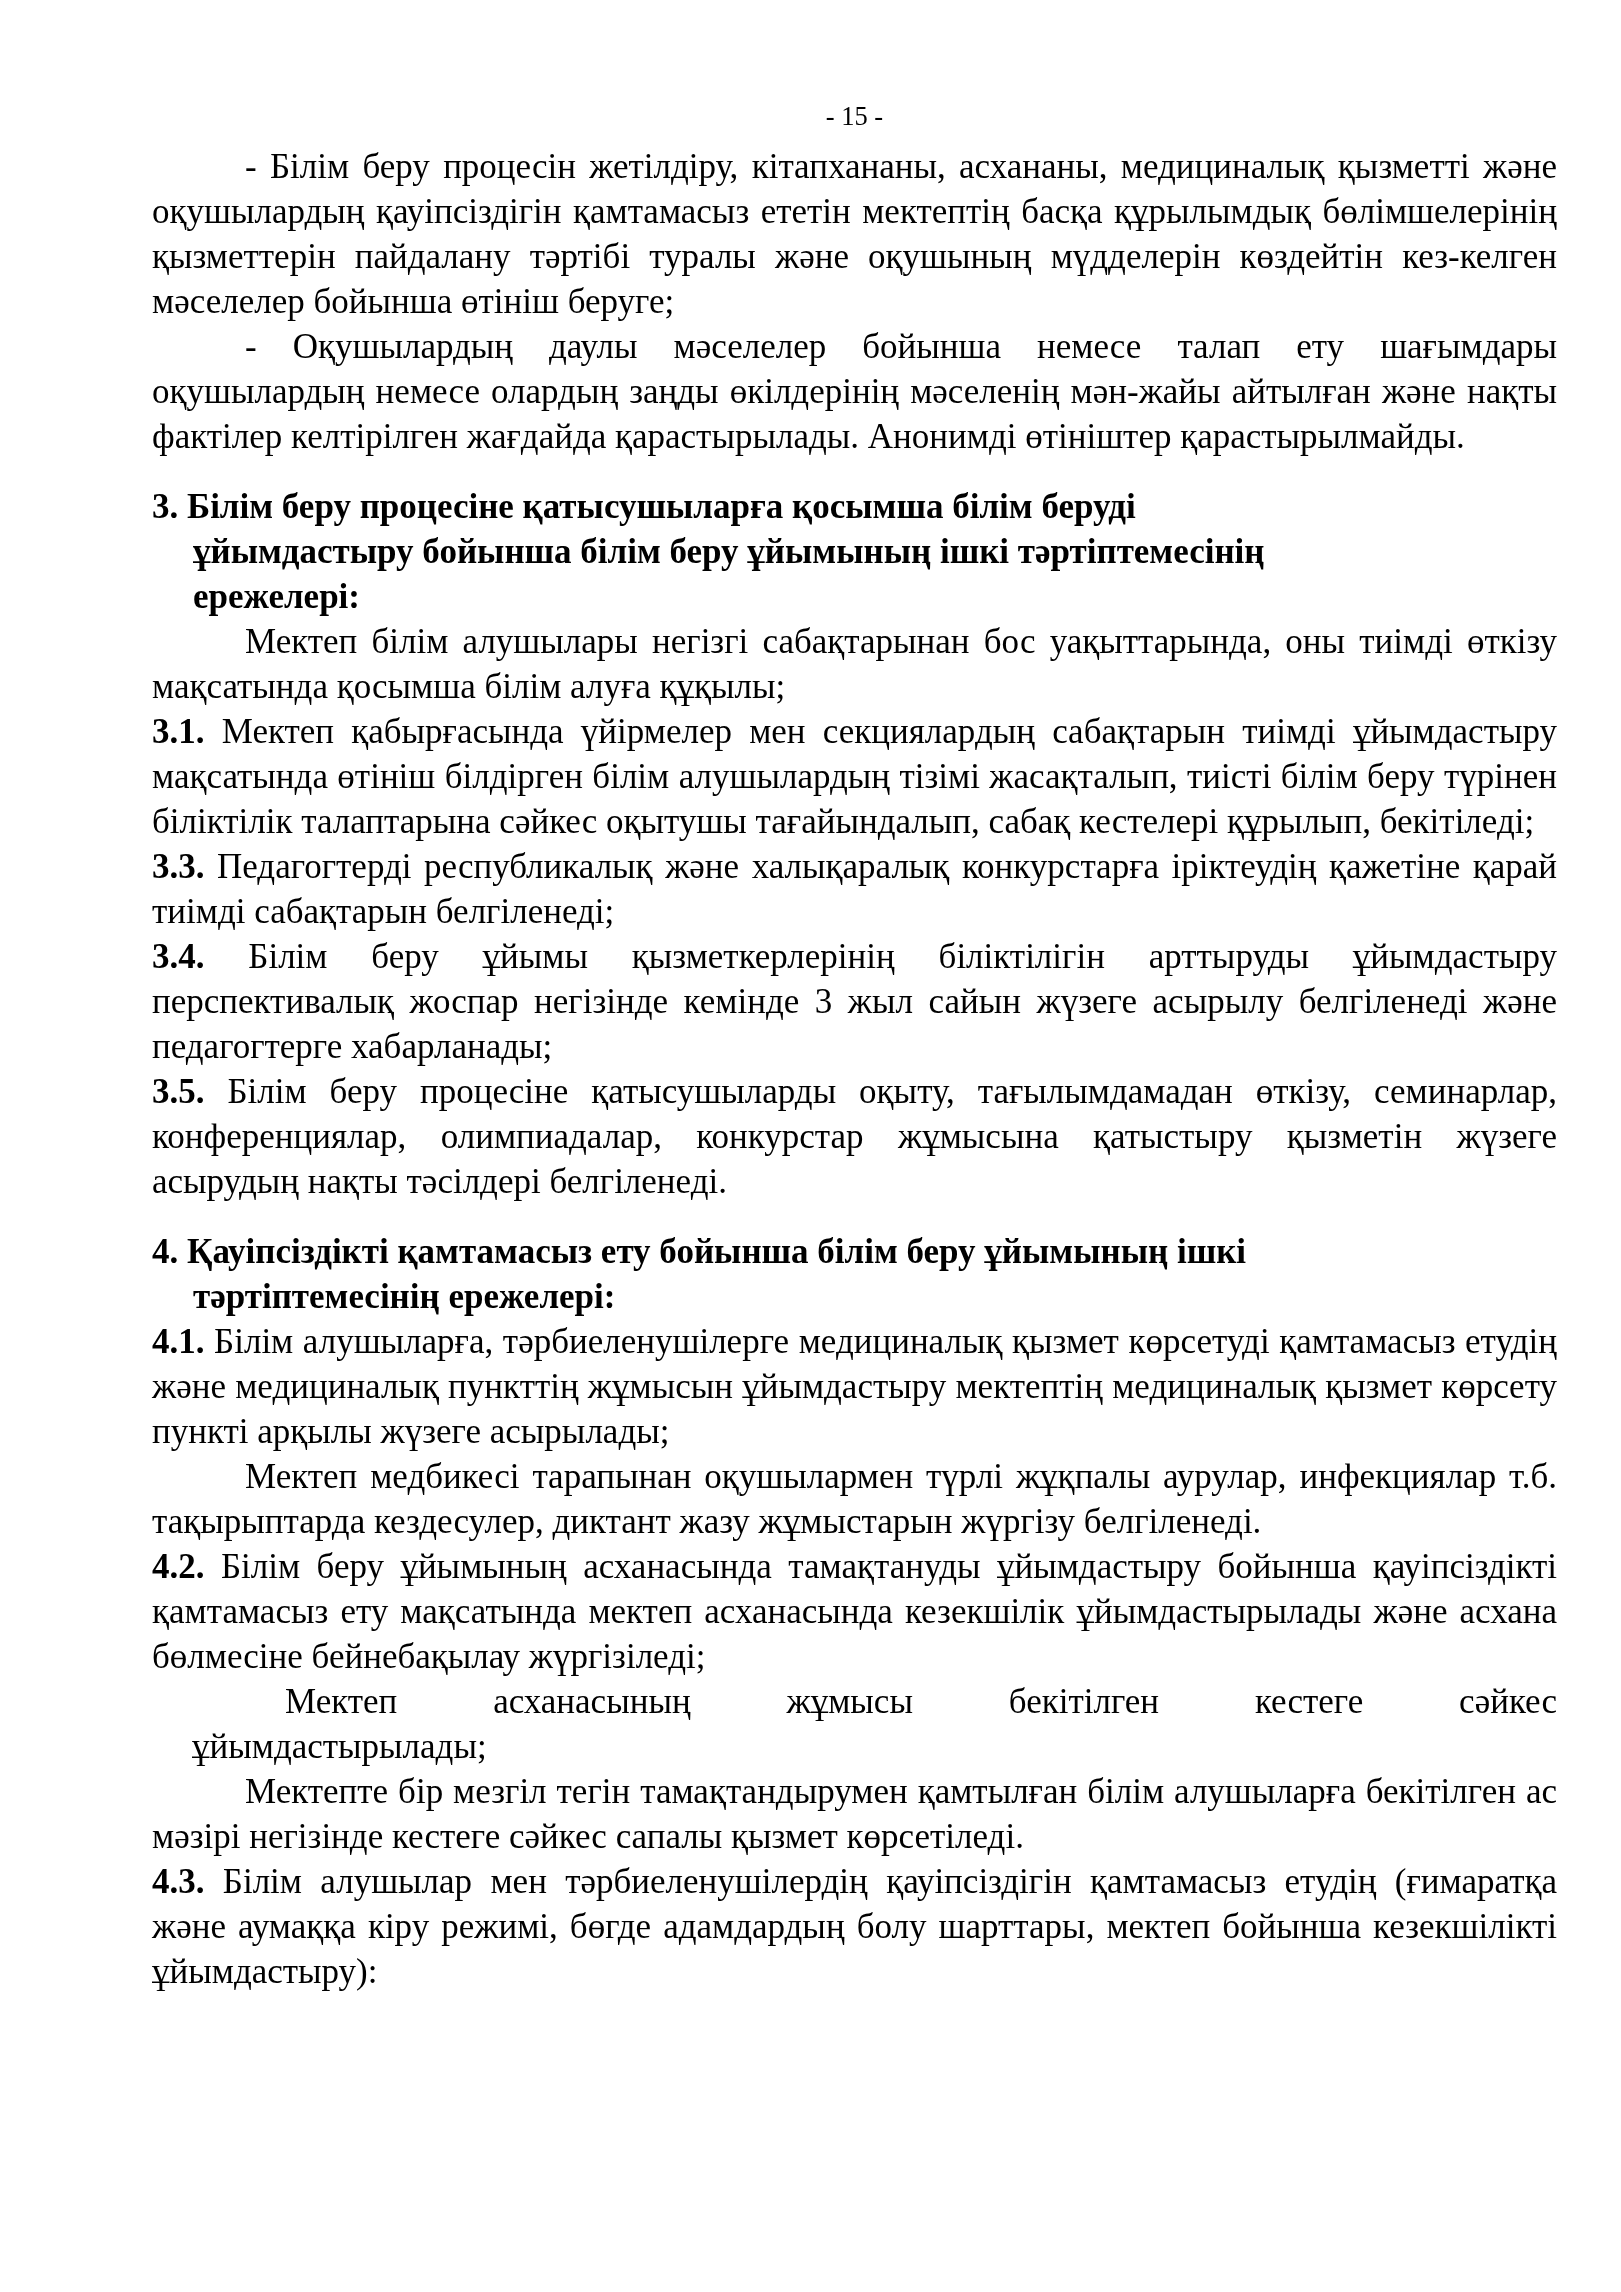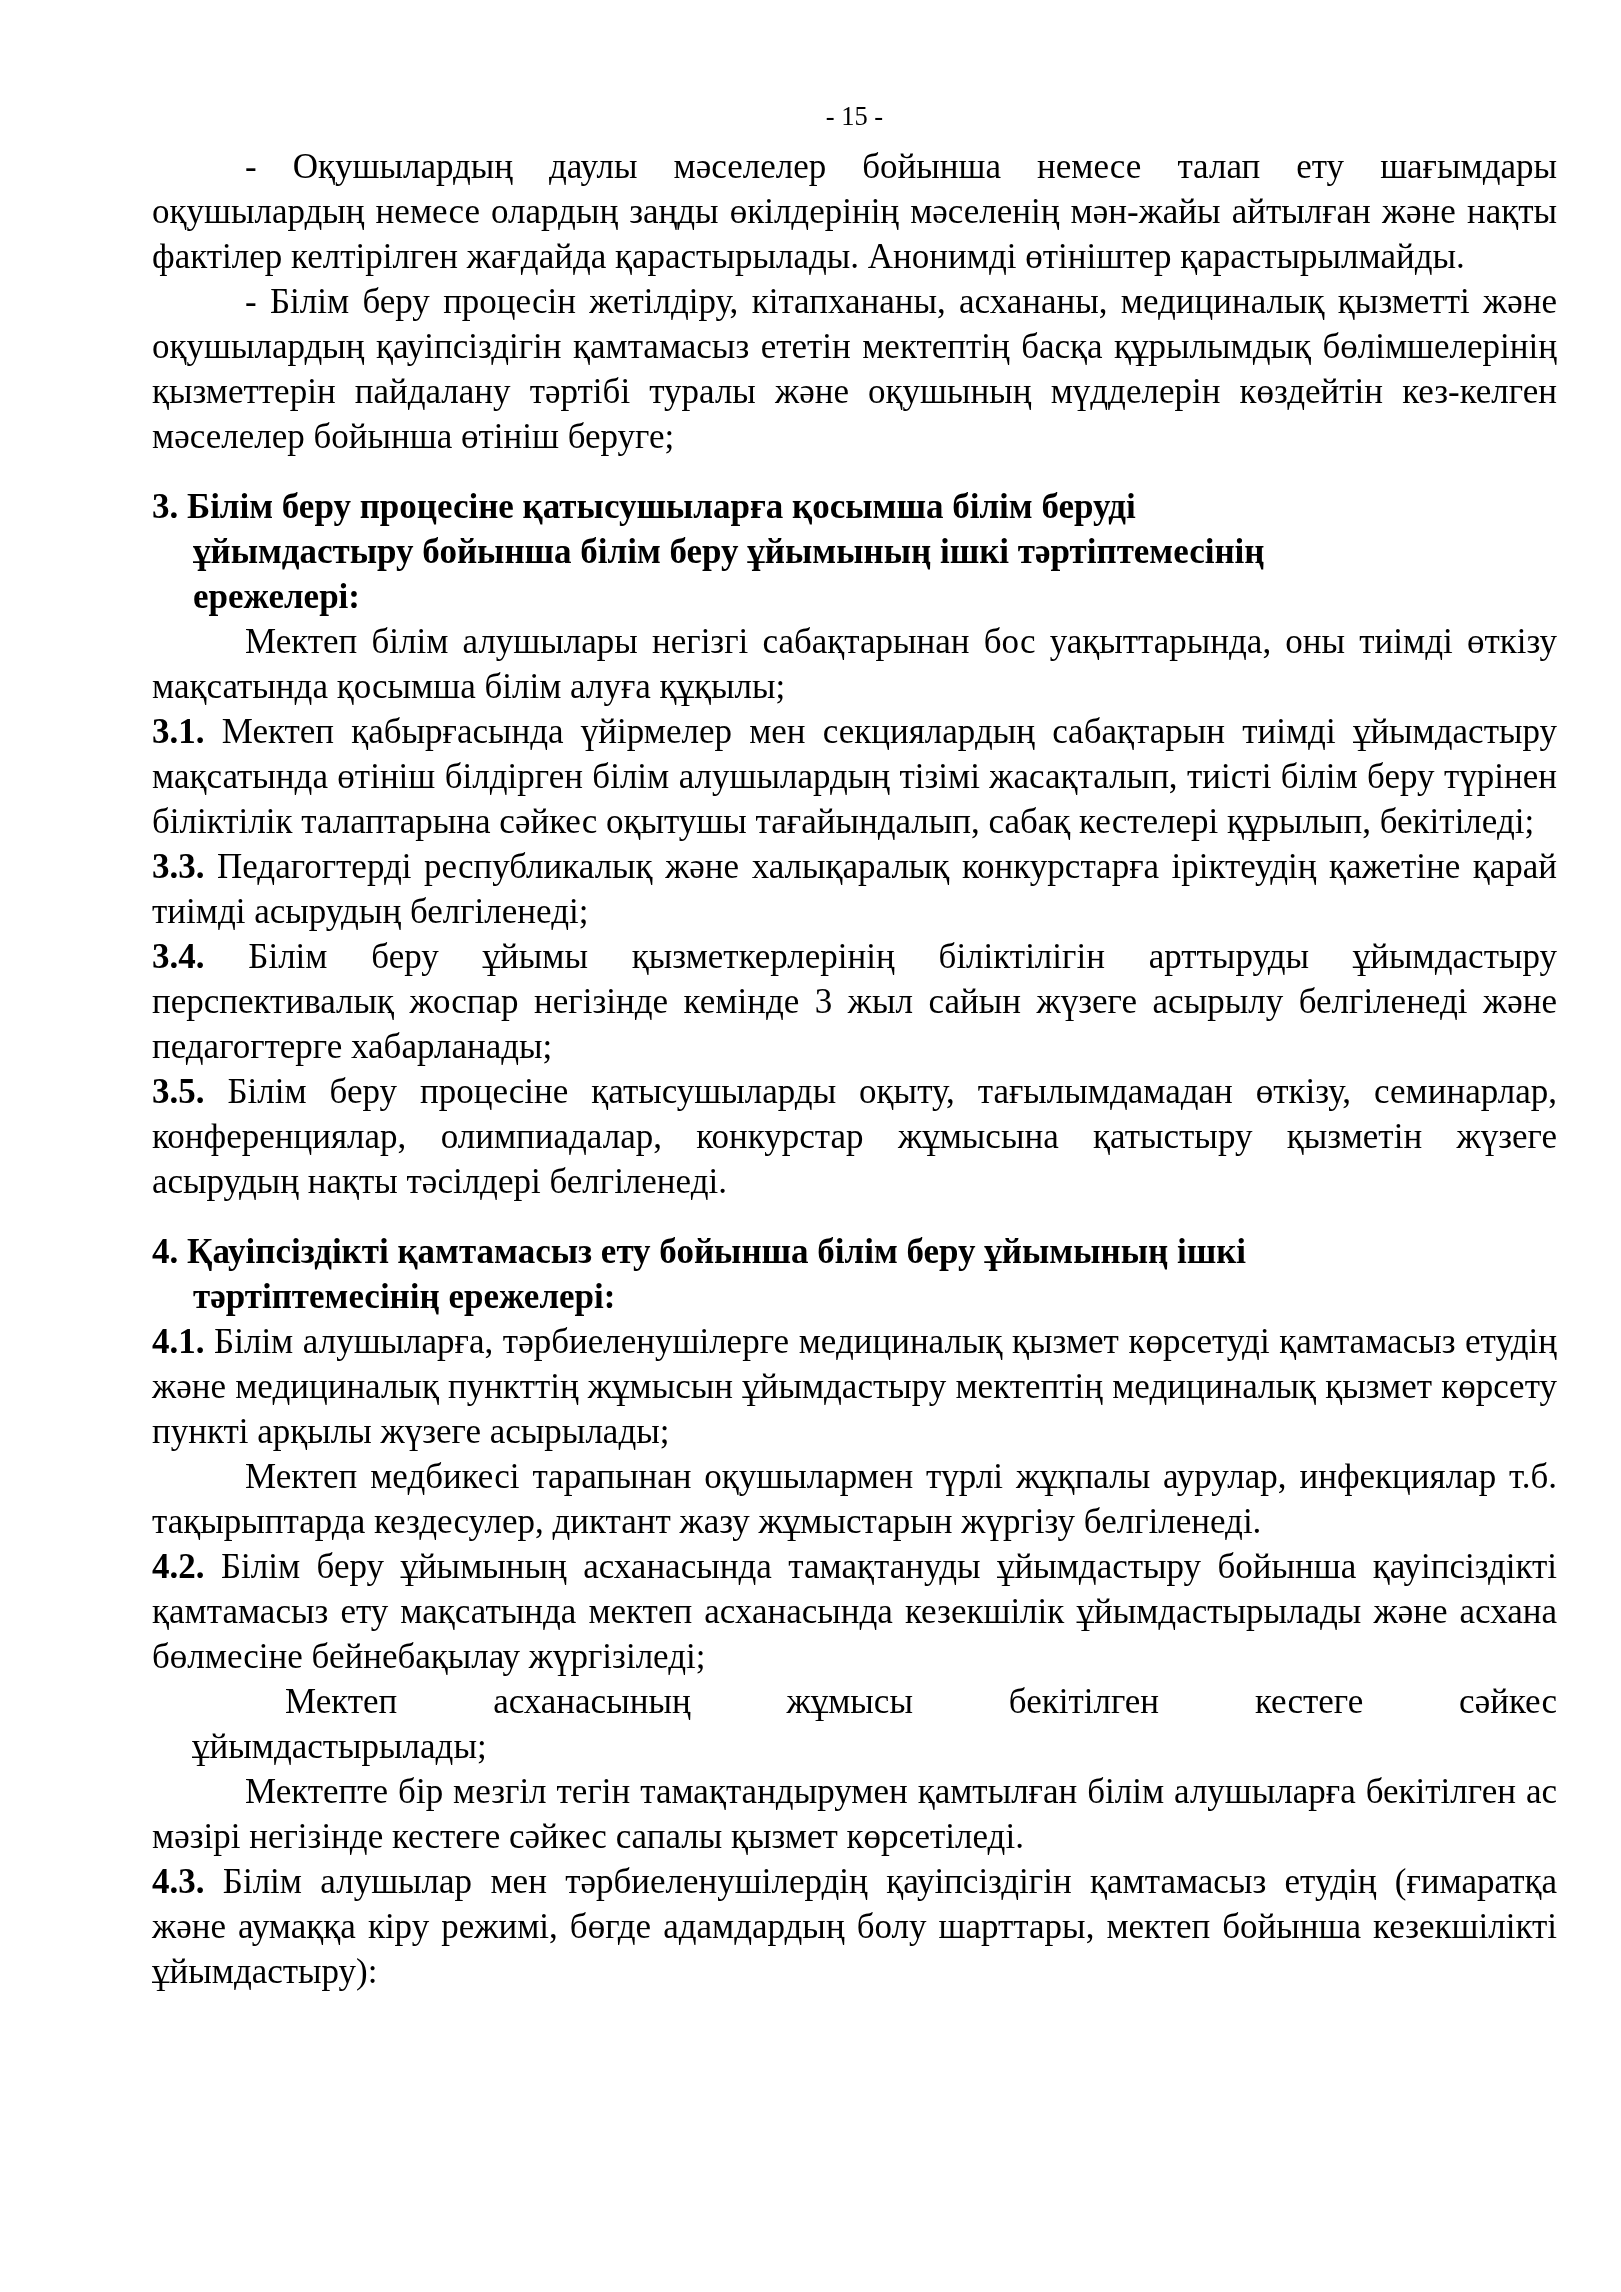--- a/index.html
+++ b/index.html
@@ -56,34 +56,34 @@
     font-weight: bold;
   }
 </style>
 </head>
 <body>
 
 <div class="page">
 
   <div class="page-number">- 15 -</div>
 
+  <p class="para indent">- Білім беру процесін жетілдіру, кітапхананы, асхананы, медициналық қызметті және оқушылардың қауіпсіздігін қамтамасыз ететін мектептің басқа құрылымдық бөлімшелерінің қызметтерін пайдалану тәртібі туралы және оқушының мүдделерін көздейтін кез-келген мәселелер бойынша өтініш беруге;</p>
+
   <p class="para indent">- Оқушылардың даулы мәселелер бойынша немесе талап ету шағымдары оқушылардың немесе олардың заңды өкілдерінің мәселенің мән-жайы айтылған және нақты фактілер келтірілген жағдайда қарастырылады. Анонимді өтініштер қарастырылмайды.</p>
-
-  <p class="para indent">- Білім беру процесін жетілдіру, кітапхананы, асхананы, медициналық қызметті және оқушылардың қауіпсіздігін қамтамасыз ететін мектептің басқа құрылымдық бөлімшелерінің қызметтерін пайдалану тәртібі туралы және оқушының мүдделерін көздейтін кез-келген мәселелер бойынша өтініш беруге;</p>
 
   <div class="heading">3. Білім беру процесіне қатысушыларға қосымша білім беруді
 ұйымдастыру бойынша білім беру ұйымының ішкі тәртіптемесінің
 ережелері:</div>
 
   <p class="para indent">Мектеп білім алушылары негізгі сабақтарынан бос уақыттарында, оны тиімді өткізу мақсатында қосымша білім алуға құқылы;</p>
 
   <p class="para"><b class="clause-num">3.1.</b><span> Мектеп қабырғасында үйірмелер мен секциялардың сабақтарын тиімді ұйымдастыру мақсатында өтініш білдірген білім алушылардың тізімі жасақталып, тиісті білім беру түрінен біліктілік талаптарына сәйкес оқытушы тағайындалып, сабақ кестелері құрылып, бекітіледі;</span></p>
 
 
-  <p class="para"><b class="clause-num">3.3.</b><span> Педагогтерді республикалық және халықаралық конкурстарға іріктеудің қажетіне қарай тиімді асырудың белгіленеді;</span></p>
+  <p class="para"><b class="clause-num">3.3.</b><span> Педагогтерді республикалық және халықаралық конкурстарға іріктеудің қажетіне қарай тиімді сабақтарын белгіленеді;</span></p>
 
   <p class="para"><b class="clause-num">3.4.</b><span> Білім беру ұйымы қызметкерлерінің біліктілігін арттыруды ұйымдастыру перспективалық жоспар негізінде кемінде 3 жыл сайын жүзеге асырылу белгіленеді және педагогтерге хабарланады;</span></p>
 
   <p class="para"><b class="clause-num">3.5.</b><span> Білім беру процесіне қатысушыларды оқыту, тағылымдамадан өткізу, семинарлар, конференциялар, олимпиадалар, конкурстар жұмысына қатыстыру қызметін жүзеге асырудың нақты тәсілдері белгіленеді.</span></p>
 
   <div class="heading">4. Қауіпсіздікті қамтамасыз ету бойынша білім беру ұйымының ішкі
 тәртіптемесінің ережелері:</div>
 
   <p class="para"><b class="clause-num">4.1.</b><span> Білім алушыларға, тәрбиеленушілерге медициналық қызмет көрсетуді қамтамасыз етудің және медициналық пункттің жұмысын ұйымдастыру мектептің медициналық қызмет көрсету пункті арқылы жүзеге асырылады;</span></p>
 

